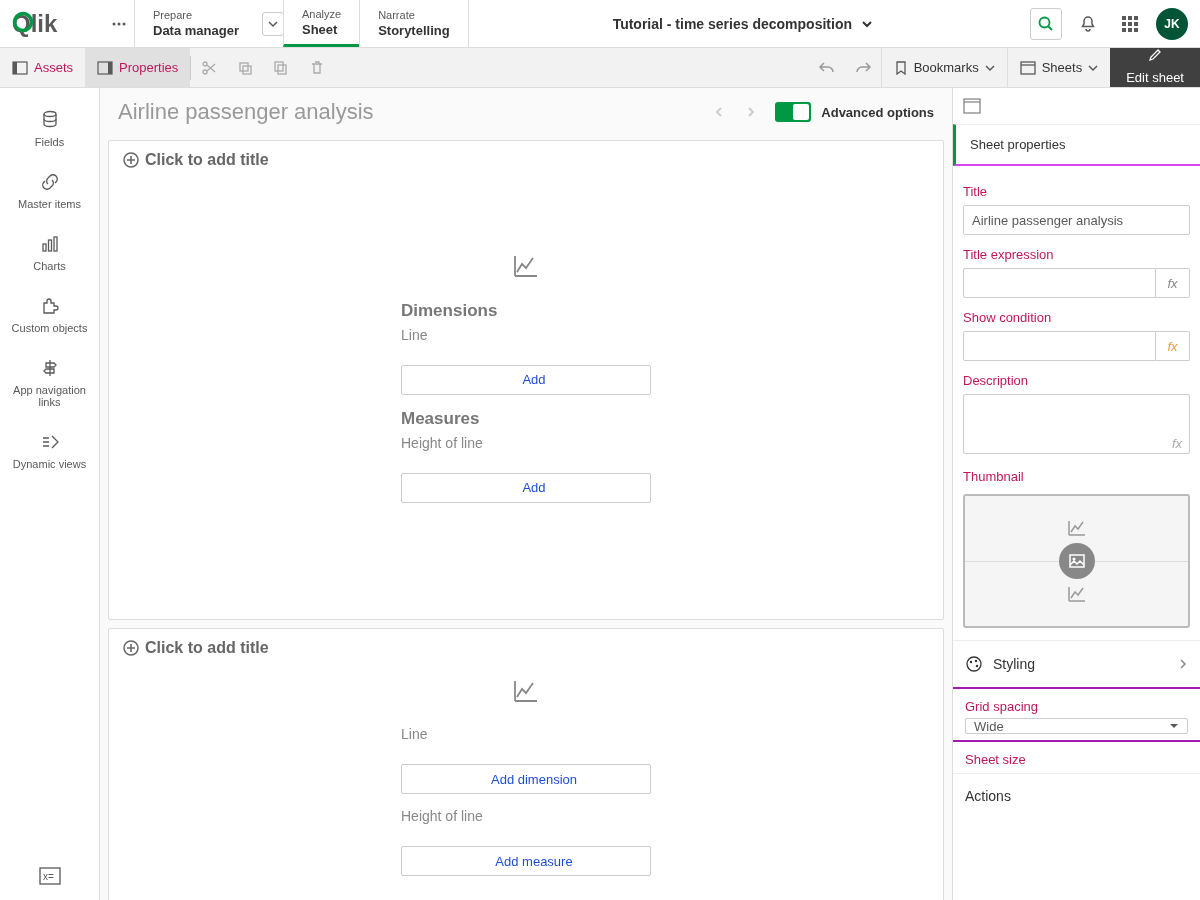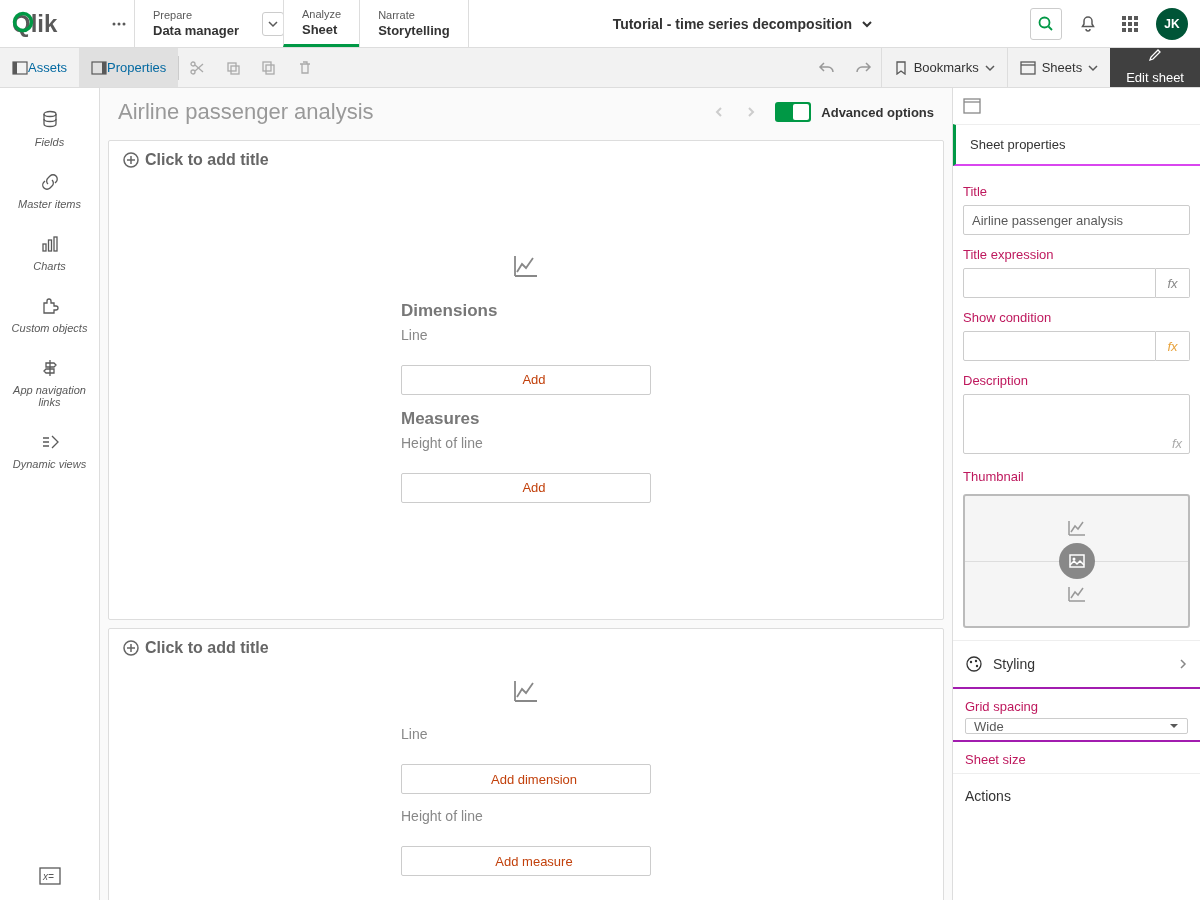--- a/index.html
+++ b/index.html
@@ -18,33 +18,33 @@
 .nav-tab .caret-box { position: absolute; right: -1px; top: 50%; transform: translateY(-50%); width: 22px; height: 24px; border: 1px solid #ccc; border-radius: 3px; display: flex; align-items: center; justify-content: center; background: #fff; }
 .nav-tab.prepare { padding-right: 44px; }
 .app-title { flex: 1; display: flex; align-items: center; justify-content: center; font-size: 14px; font-weight: 600; color: #333; gap: 8px; cursor: pointer; }
 .header-right { display: flex; align-items: center; gap: 10px; padding: 0 12px; }
 .icon-btn { width: 32px; height: 32px; display: flex; align-items: center; justify-content: center; cursor: pointer; color: #595959; border-radius: 3px; }
 .icon-btn.boxed { border: 1px solid #ccc; }
 .avatar { width: 32px; height: 32px; border-radius: 50%; background: #005537; color: #fff; display: flex; align-items: center; justify-content: center; font-size: 12px; font-weight: 600; }
 
 
 .toolbar { display: flex; align-items: center; height: 40px; background: #f2f2f2; border-bottom: 1px solid #ddd; }
-.tool-toggle { display: flex; align-items: center; padding: 0 12px; height: 100%; cursor: pointer; font-size: 13px; color: #0369a1; }
+.tool-toggle { display: flex; align-items: center; gap: 6px; padding: 0 12px; height: 100%; cursor: pointer; font-size: 13px; color: #be185d; }
 .tool-toggle.active { background: #e0e0e0; }
 .tool-toggle svg { width: 16px; height: 16px; }
 .tool-sep { width: 1px; height: 24px; background: #ccc; }
 .tool-icon { width: 36px; display: flex; align-items: center; justify-content: center; color: #aaa; cursor: pointer; height: 100%; }
 .toolbar-right { margin-left: auto; display: flex; align-items: center; height: 100%; }
 .toolbar-right .tool-icon { color: #999; }
 .toolbar-btn { display: flex; align-items: center; gap: 6px; padding: 0 12px; height: 100%; cursor: pointer; color: #333; border-left: 1px solid #ddd; }
 .edit-sheet { background: #404040; color: #fff; display: flex; align-items: center; gap: 8px; padding: 0 16px; height: 100%; cursor: pointer; font-size: 13px; flex-direction: column; }
 
 
 .main { display: flex; height: calc(900px - 48px - 40px); }
-.left-rail { width: 100px; border-right: 1px solid #ddd; display: flex; flex-direction: column; align-items: center; padding-top: 12px; gap: 4px; font-style: italic; }
+.left-rail { width: 100px; border-right: 1px solid #ddd; display: flex; flex-direction: column; align-items: center; padding-top: 12px; gap: 4px; }
 .rail-item { display: flex; flex-direction: column; align-items: center; gap: 6px; padding: 10px 4px; cursor: pointer; width: 100%; text-align: center; }
 .rail-item svg { width: 20px; height: 20px; color: #595959; }
 .rail-item span { font-size: 11px; color: #595959; }
 .rail-bottom { margin-top: auto; padding: 12px; }
 
 .canvas-wrap { flex: 1; background: #fafafa; overflow: hidden; position: relative; }
 .sheet-header { display: flex; align-items: center; padding: 10px 18px 14px; gap: 10px; }
 .sheet-title { font-size: 22px; color: #999; flex: 1; }
 .nav-arrows { display: flex; gap: 4px; }
 .nav-arrow { width: 28px; height: 28px; display: flex; align-items: center; justify-content: center; color: #ccc; cursor: pointer; }
@@ -57,21 +57,21 @@
 .viz { border: 1px solid #ddd; background: #fff; border-radius: 2px; margin-bottom: 8px; }
 .viz-title { padding: 10px 14px; display: flex; align-items: center; gap: 6px; font-size: 16px; font-weight: 600; color: #666; cursor: pointer; }
 .viz-title svg { width: 16px; height: 16px; }
 .viz-body { padding: 10px 20px 40px; display: flex; flex-direction: column; align-items: center; }
 .viz-body.tall { min-height: 440px; justify-content: center; }
 .viz-icon { margin-bottom: 18px; }
 .viz-icon svg { width: 28px; height: 28px; color: #888; }
 .field-group { width: 250px; margin-bottom: 16px; }
 .field-heading { font-size: 17px; font-weight: 600; color: #777; margin-bottom: 6px; }
 .field-label { font-size: 14px; color: #888; margin-bottom: 6px; }
-.add-btn { width: 250px; height: 30px; border: 1px solid #ccc; background: #fff; display: flex; align-items: center; justify-content: center; font-size: 13px; color: #c2410c; cursor: pointer; border-radius: 2px; margin-bottom: 14px; padding-left: 16px; }
+.add-btn { width: 250px; height: 30px; border: 1px solid #ccc; background: #fff; display: flex; align-items: center; justify-content: center; font-size: 13px; color: #1d4ed8; cursor: pointer; border-radius: 2px; margin-bottom: 14px; padding-left: 16px; }
 
 
 .right-panel { width: 248px; border-left: 1px solid #ddd; background: #fff; overflow-y: auto; display: flex; flex-direction: column; }
 .panel-top-icons { padding: 10px; display: flex; gap: 8px; }
 .panel-section-tab { padding: 12px 14px; font-size: 13px; color: #333; border-left: 3px solid #009845; background: #fff; border-bottom: 2px solid #d946ef; border-top: 1px solid #eee; }
 .panel-body { padding: 12px 10px; display: flex; flex-direction: column; gap: 6px; }
 .prop-label { font-size: 13px; color: #be185d; margin-top: 6px; }
 .prop-input { width: 100%; height: 30px; border: 1px solid #ccc; border-radius: 2px; padding: 0 8px; font-size: 13px; color: #595959; }
 .input-fx { display: flex; }
 .input-fx input { flex: 1; border-top-right-radius: 0; border-bottom-right-radius: 0; }

